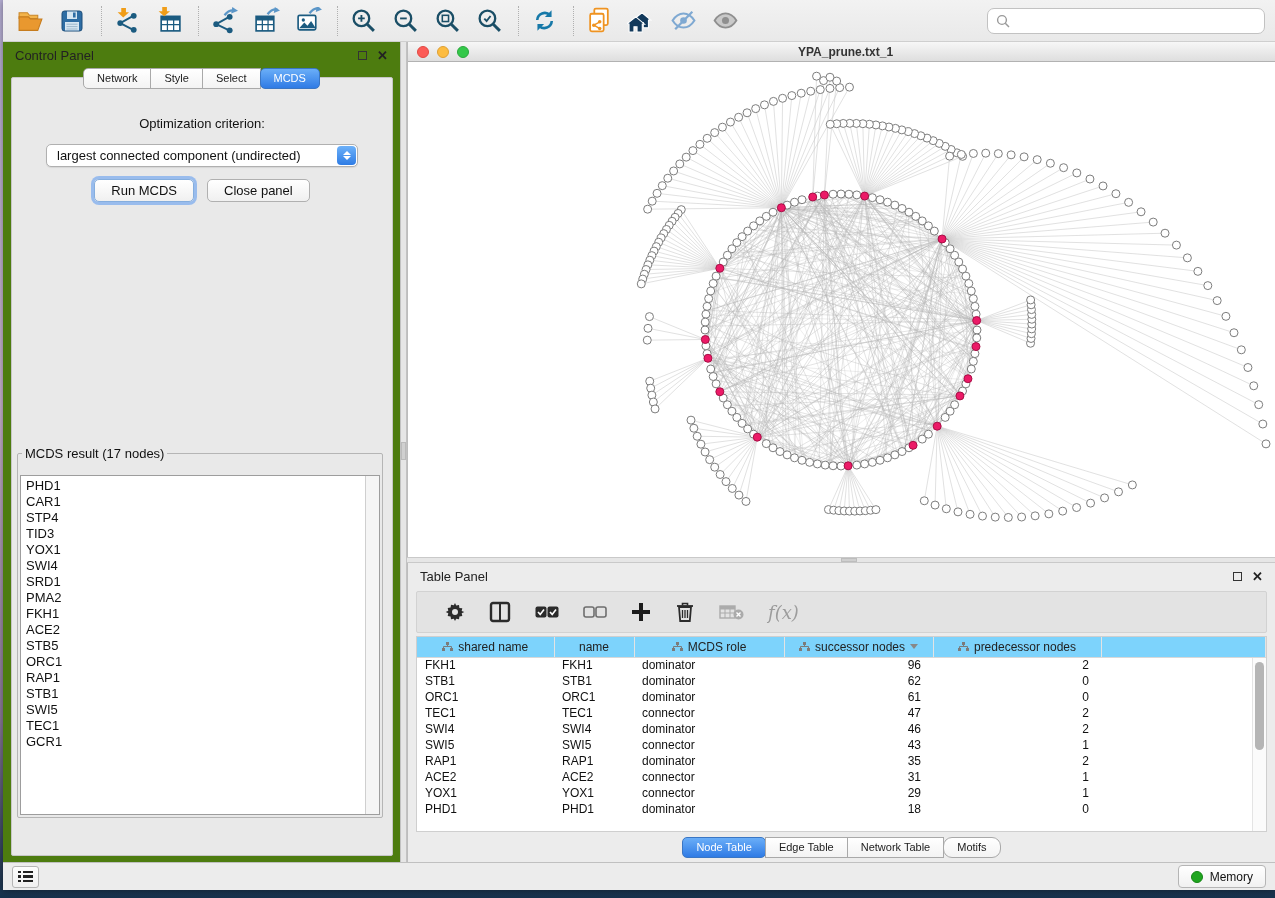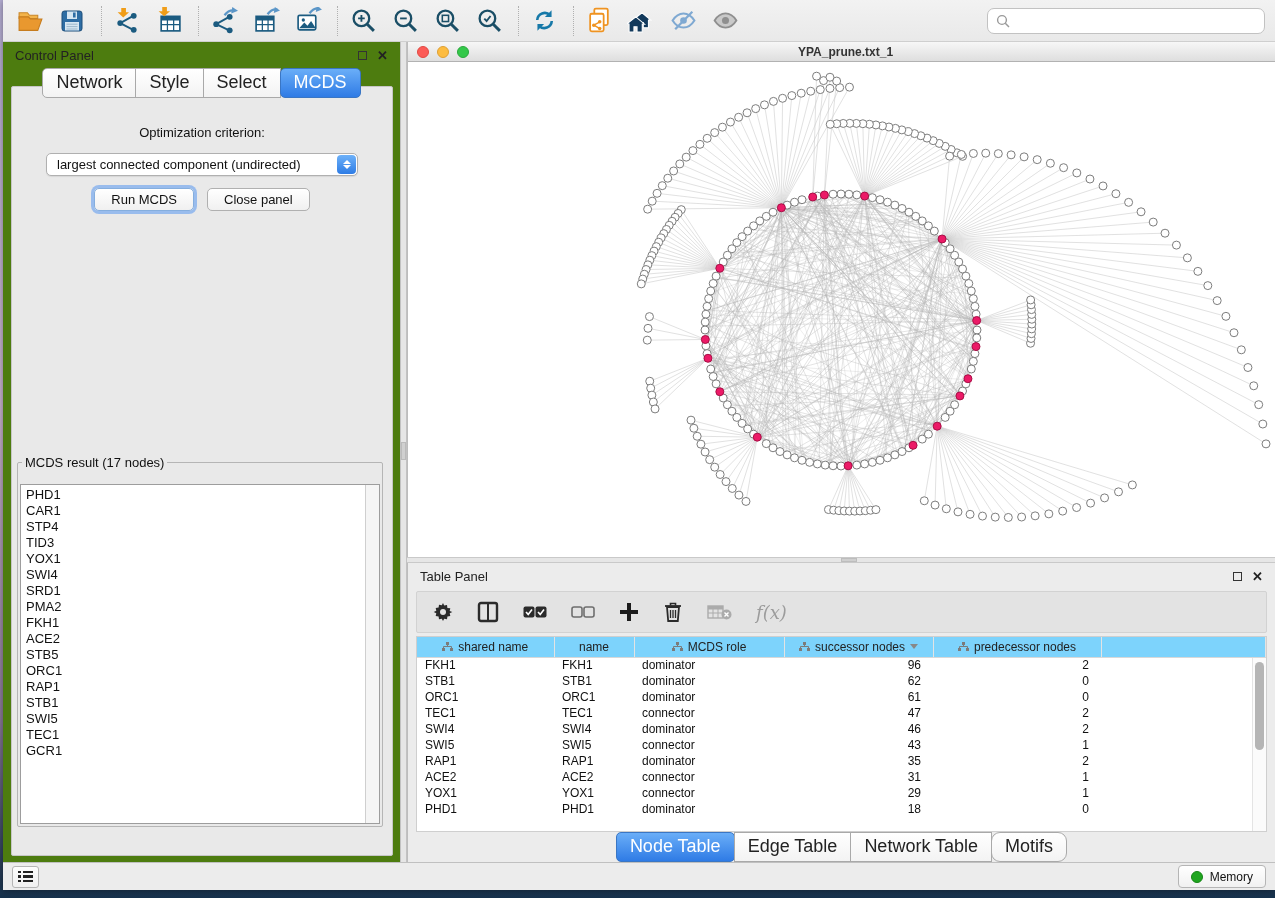--- a/index.html
+++ b/index.html
@@ -31,21 +31,21 @@
   .main { flex:1; display:flex; min-height:0; }
 
   
   .control-panel { width:397px; flex:0 0 397px; display:flex; flex-direction:column; background:#4d7c0f; }
   .panel-header { height:26px; display:flex; align-items:center; padding:0 12px;
     font-size:13px; color:#222; }
   .panel-header .ph-icons { margin-left:auto; display:flex; align-items:center; gap:10px; }
   .float-box { width:9px; height:9px; border:1.5px solid #333; display:inline-block; }
   .close-x { font-size:13px; font-weight:bold; color:#222; line-height:1; }
   .cp-tabs { display:flex; justify-content:center; position:relative; z-index:2; }
-  .tab { padding:3px 13px 4px; font-size:18px; background:linear-gradient(#ffffff,#f3f3f3);
+  .tab { padding:3px 13px 4px; font-size:11px; background:linear-gradient(#ffffff,#f3f3f3);
     border:1px solid #a9a9a9; margin-left:-1px; color:#222; }
   .tab:first-child { border-top-left-radius:5px; border-bottom-left-radius:5px; margin-left:0; }
   .tab:last-child { border-top-right-radius:5px; border-bottom-right-radius:5px;border-radius:9px; }
   .tab.active { background:linear-gradient(#6aaef8,#2f7be5); color:#fff; border-color:#3a76c4; border-radius:5px; }
   .cp-body { flex:1; margin:-12px 7px 6px 8px; padding-top:12px; border:1px solid #c6c6c6;
     background:#e9e9e9; position:relative; border-radius:2px; }
   .opt-label { text-align:center; margin-top:26px; font-size:13px; color:#111; }
   .dropdown { width:312px; height:23px; margin:13px auto 0; background:#fff;
     border:1px solid #b0b0b0; border-radius:5px; display:flex; align-items:center;
     font-size:13px; color:#111; padding-left:10px; box-shadow:0 1px 1px rgba(0,0,0,.08); }
@@ -93,21 +93,21 @@
   .tl-green { background:#34c84a; border:1px solid #2aa83c; }
   .net-title { position:absolute; left:8px; right:0; text-align:center; font-size:12px;
     font-weight:bold; color:#333; }
   .net-canvas { flex:1; background:#fff; position:relative; overflow:hidden; }
 
   
   .table-panel { flex:1; display:flex; flex-direction:column; background:#ececec;
     border-left:1px solid #bdbdbd; min-height:0; }
   .tp-toolbar { margin:2px 8px 0; height:42px; flex:0 0 42px; background:#e3e3e3;
     border:1px solid #d2d2d2; border-radius:2px; display:flex; align-items:center;
-    gap:24px; padding:0 16px; }
+    gap:24px; padding:0 28px; }
   .tp-icon { display:flex; align-items:center; }
   .fx { font-family:"DejaVu Serif", serif; font-style:italic; font-size:18px; color:#9c9c9c; }
   .table-wrap { margin:3px 8px 0; flex:1; background:#fff; border:1px solid #cfcfcf;
     position:relative; overflow:hidden; }
   table.node-table { border-collapse:collapse; width:100%; table-layout:fixed; }
   .node-table th { height:20px; background:#7dd3fc; border-bottom:1px solid #d8d8d8;
     border-right:1px solid #e3e3e3; font-size:12px; font-weight:normal; color:#222;
     text-align:center; padding:0 4px; white-space:nowrap; overflow:hidden; }
   .node-table th .th-inner { display:flex; align-items:center; justify-content:center; gap:5px; }
   .node-table td { height:16px; font-size:12px; color:#111; padding:0 8px;

